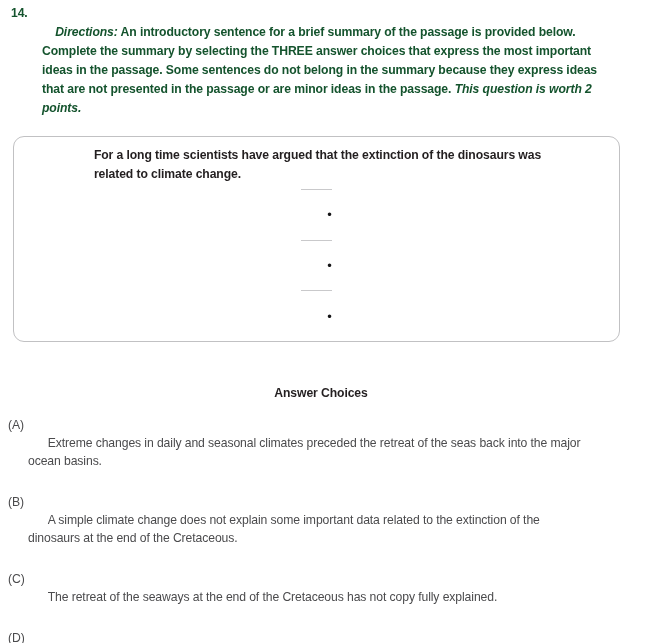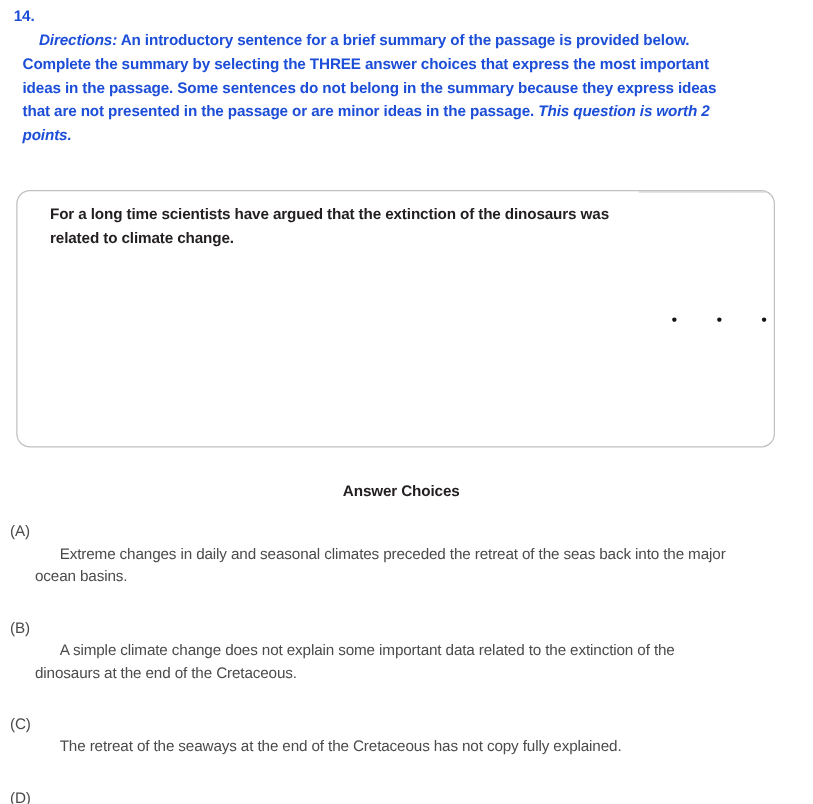--- a/index.html
+++ b/index.html
@@ -11,47 +11,48 @@
     letter-spacing:-0.1px;
     color:#4b4b4d;
     overflow:hidden;
     position:relative;
   }
   .page { position:absolute; inset:0; }
 
   
   .directions {
     position:absolute; top:4px; left:0; right:6px;
-    padding-left:18px;
+    padding-left:42px;
     font-weight:bold;
-    color:#1d4ed8;
+    color:#14532d;
     line-height:19px;
     white-space:pre;
   }
   .qnum { position:absolute; left:11px; top:0; }
   .ital { font-style:italic; }
 
   
   .instructions {
     position:absolute; top:108px; left:0;
     padding-left:33px;
     line-height:19px;
     white-space:pre;
     color:#4b4b4d;
   }
 
   
   .summary-box {
-    position:absolute; top:152px; left:13px;
+    position:absolute; top:136px; left:13px;
     width:605px; height:204px;
     border:1px solid #c1c1c3;
     border-radius:11px;
     background:#ffffff;
-    display:flex; flex-direction:row;
+    display:flex; flex-direction:column;
     overflow:hidden;
+    align-items:center;
   }
   .box-intro {
     height:52px; box-sizing:border-box;
     padding:9px 24px 0 26px;
     font-weight:bold; color:#231f20;
     line-height:19px; white-space:pre;
   }
   .box-row {
     box-sizing:border-box;
     border-top:1px solid #c9c9cb;

